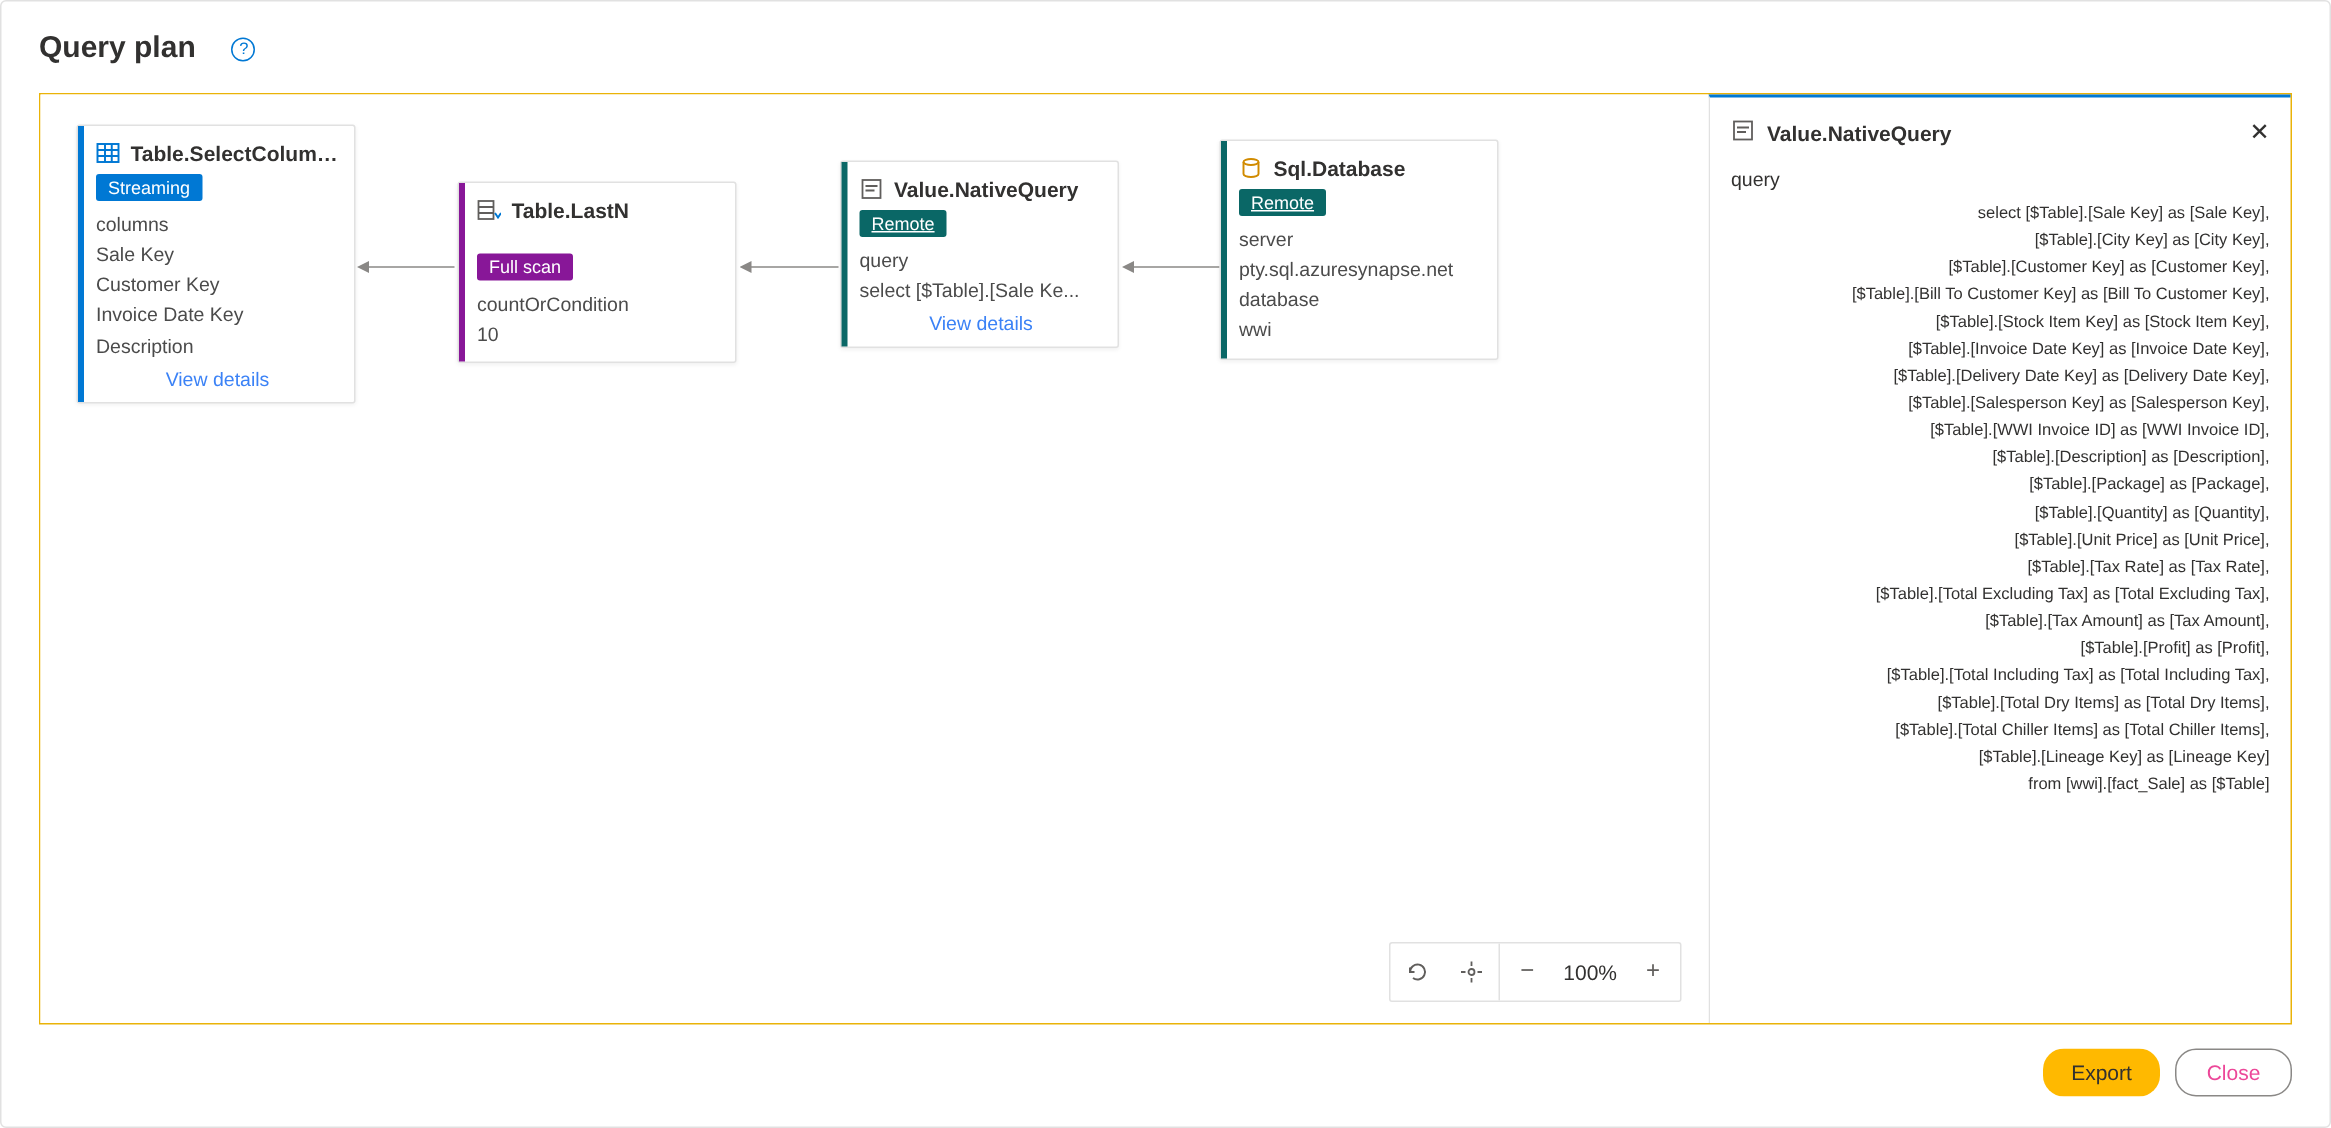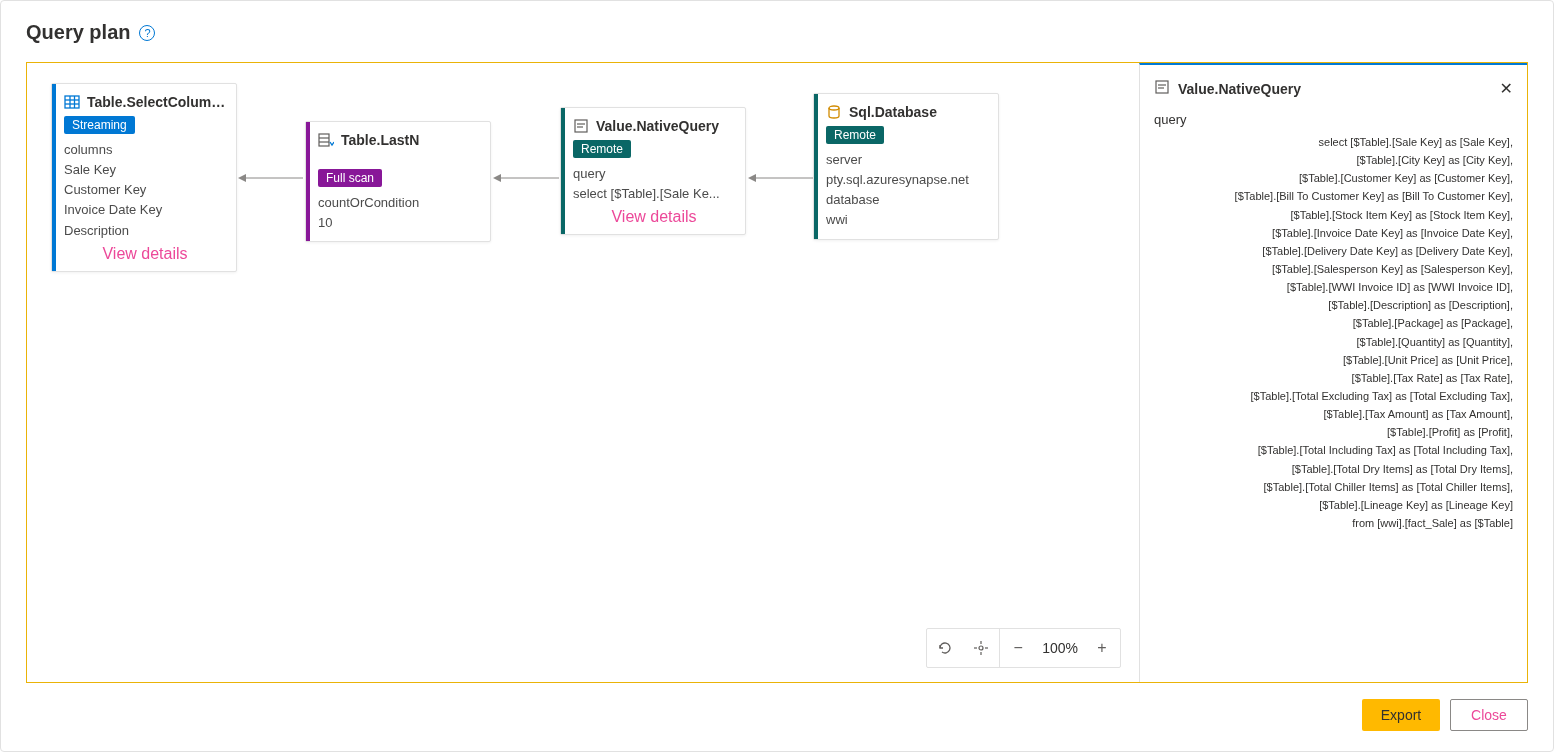--- a/index.html
+++ b/index.html
@@ -16,21 +16,21 @@
     border: 1px solid #e1e1e1;
     border-radius: 4px;
     background: #fff;
     padding: 20px 25px;
     display: flex;
     flex-direction: column;
   }
   .header {
     display: flex;
     align-items: center;
-    gap: 9px;
+    gap: 24px;
     margin-bottom: 18px;
   }
   .header h1 {
     font-size: 20px;
     font-weight: 600;
     margin: 0;
   }
   .help-icon {
     width: 16px; height: 16px;
     border: 1.3px solid #0078d4;
@@ -98,26 +98,26 @@
   }
   .tag {
     display: inline-block;
     font-size: 12px;
     padding: 2px 8px;
     border-radius: 2px;
     color: #fff;
     margin-bottom: 6px;
   }
   .tag.streaming { background: #0078d4; }
-  .tag.remote { background: #0a6766; }
+  .tag.remote { background: #0a6766; text-decoration: underline; }
   .tag.fullscan { background: #881798; margin-top: 15px; }
   .kv { font-size: 13px; color: #4b4b4b; line-height: 1.55; white-space: nowrap; overflow: hidden; text-overflow: ellipsis; }
   .view-details {
-    color: #ec4899;
-    font-size: 16px;
+    color: #3b82f6;
+    font-size: 13px;
     text-align: center;
     padding-top: 4px;
     cursor: pointer;
   }
   .zoom-ctrl {
     position: absolute;
     right: 18px;
     bottom: 14px;
     background: #fff;
     border: 1px solid #e1e1e1;
@@ -179,21 +179,21 @@
   }
   .footer {
     display: flex;
     justify-content: flex-end;
     gap: 10px;
     padding-top: 16px;
   }
   .btn {
     min-width: 78px;
     height: 32px;
-    border-radius: 2px;
+    border-radius: 14px;
     font-size: 14px;
     border: 1px solid transparent;
     cursor: pointer;
     padding: 0 16px;
   }
   .btn.primary { background: #ffb900; color: #323130; }
   .btn.secondary { background: #fff; border-color: #8a8886; color: #ec4899; }
 </style>
 </head>
 <body>

